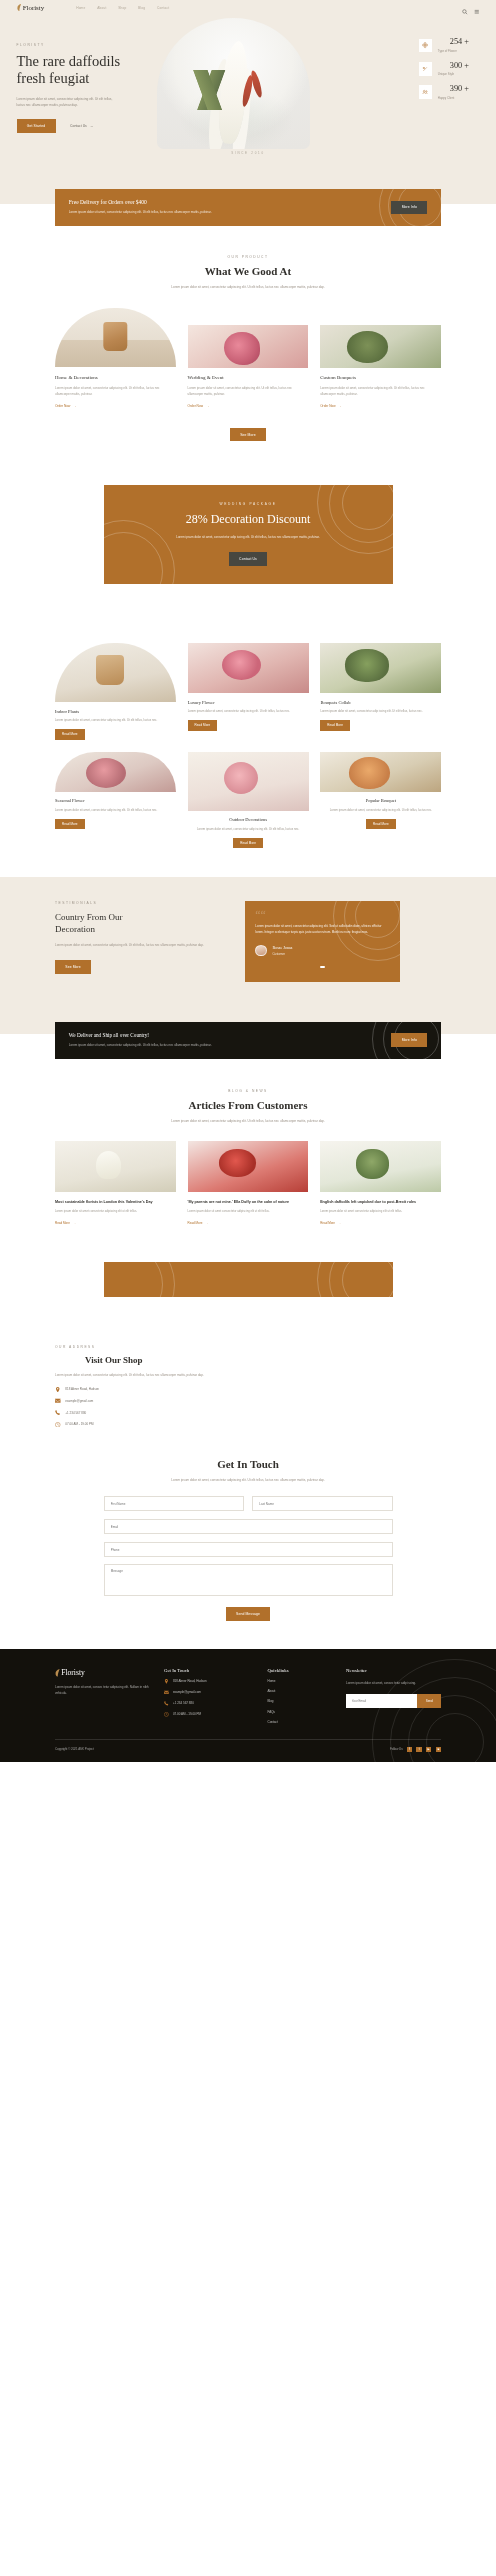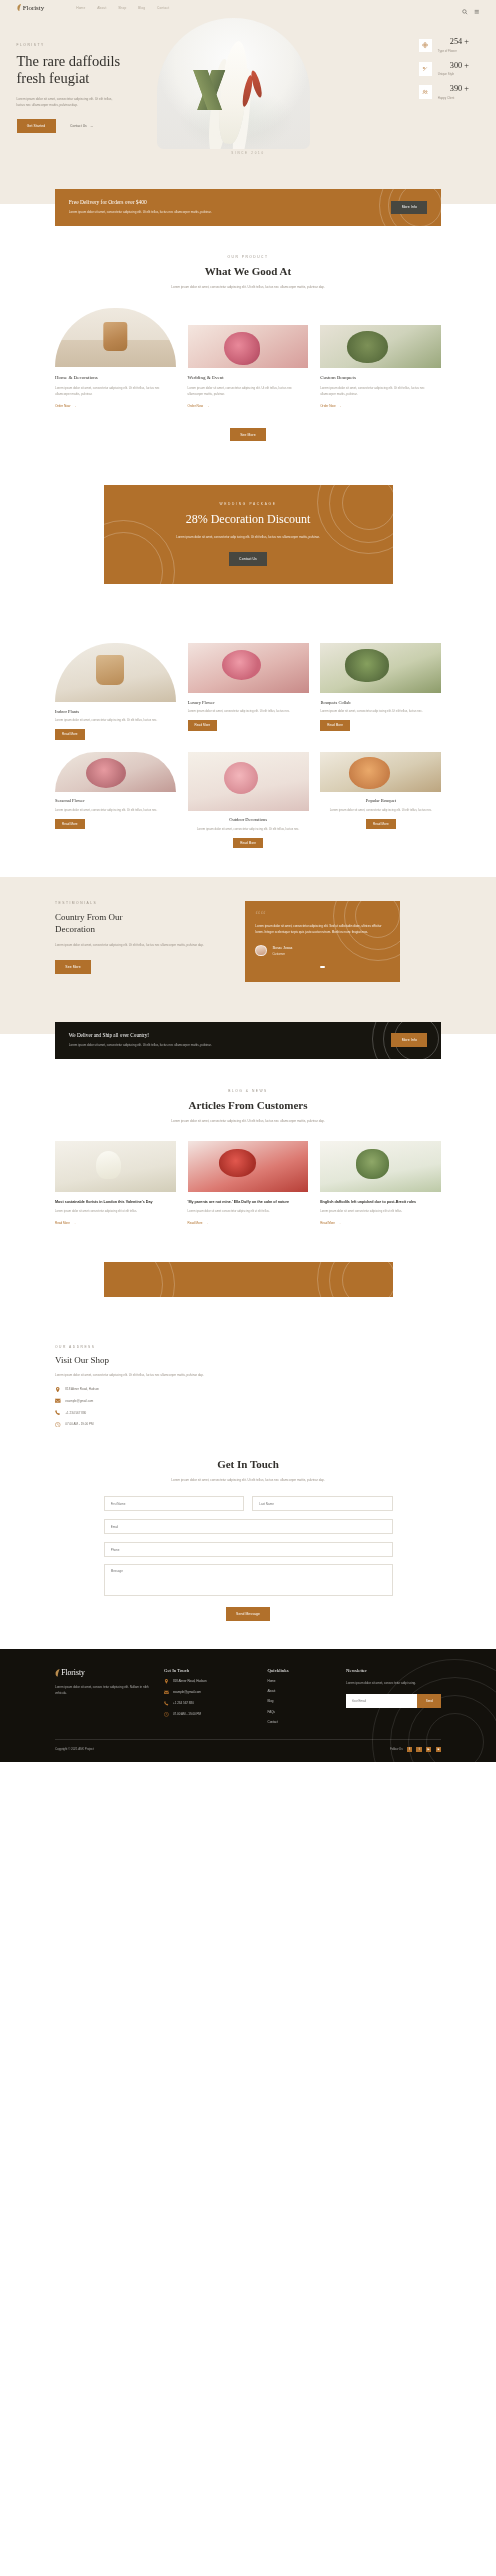--- a/index.html
+++ b/index.html
@@ -182,21 +182,21 @@
   
   .blog-grid { width:386px; margin:16.5px auto 0; display:flex; gap:11.7px; }
   .bcard { width:121px; }
   .bh { width:100%; height:51px; position:relative; overflow:hidden; }
   .bcard-h { font-size:3.7px; line-height:1.65; color:#32302c; margin-top:6.9px; font-weight:bold; }
   .bcard-p { font-size:2.8px; line-height:1.95; color:#a09a90; margin-top:4.1px; }
   .read-more { display:inline-flex; gap:2.8px; align-items:center; font-size:3px; color:#b1702b; text-decoration:none; margin-top:5.5px; }
 
   
   .shop { width:386px; margin:0 auto; padding:20.7px 0 6.9px; }
-  .shop-h { font-family:"Liberation Serif",serif; font-size:9px; color:#32302c; font-weight:400; margin-top:5.5px; }
+  .shop-h { font-family:"Liberation Serif",serif; font-size:9px; color:#32302c; font-weight:700; margin-top:5.5px;margin-left:30px; }
   .shop-p { font-size:3px; line-height:2.05; color:#9b9287; margin-top:6.9px; width:200px; }
   .shop-list { margin-top:9px; }
   .shop-item { display:flex; align-items:center; gap:4.8px; margin-bottom:6.2px; font-size:3px; color:#77716a; }
   .shop-ico { width:5.5px; height:5.5px; color:#b1702b; flex:0 0 5.5px; }
 
   
   .contact { width:386px; margin:0 auto; padding:18px 0 27.6px; }
   .form { width:289px; margin:11px auto 0; }
   .row2 { display:flex; gap:8.3px; }
   .field { flex:1; }

